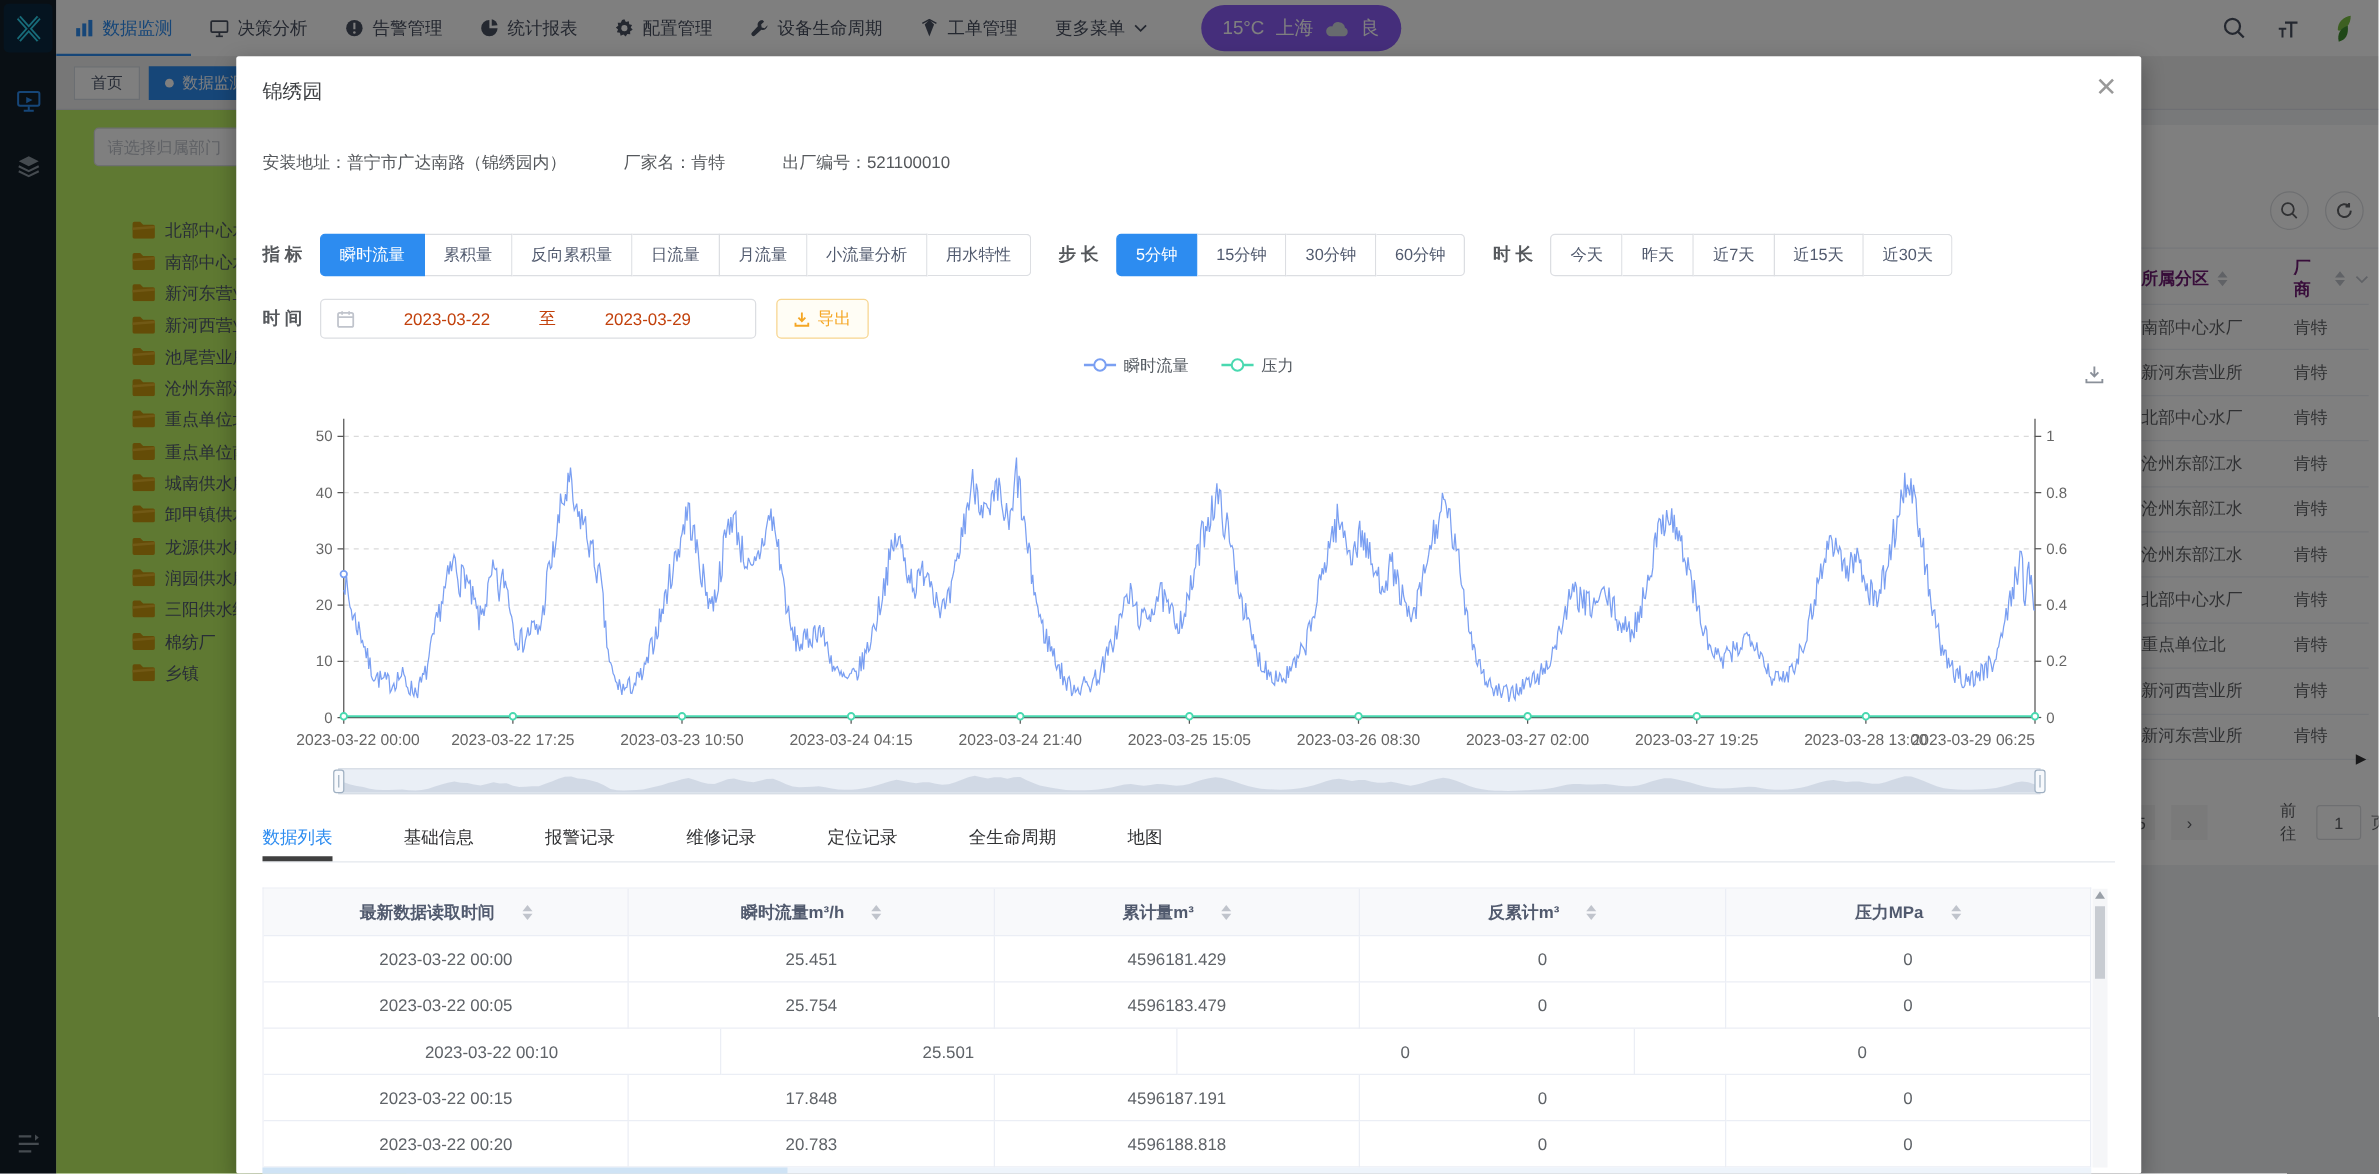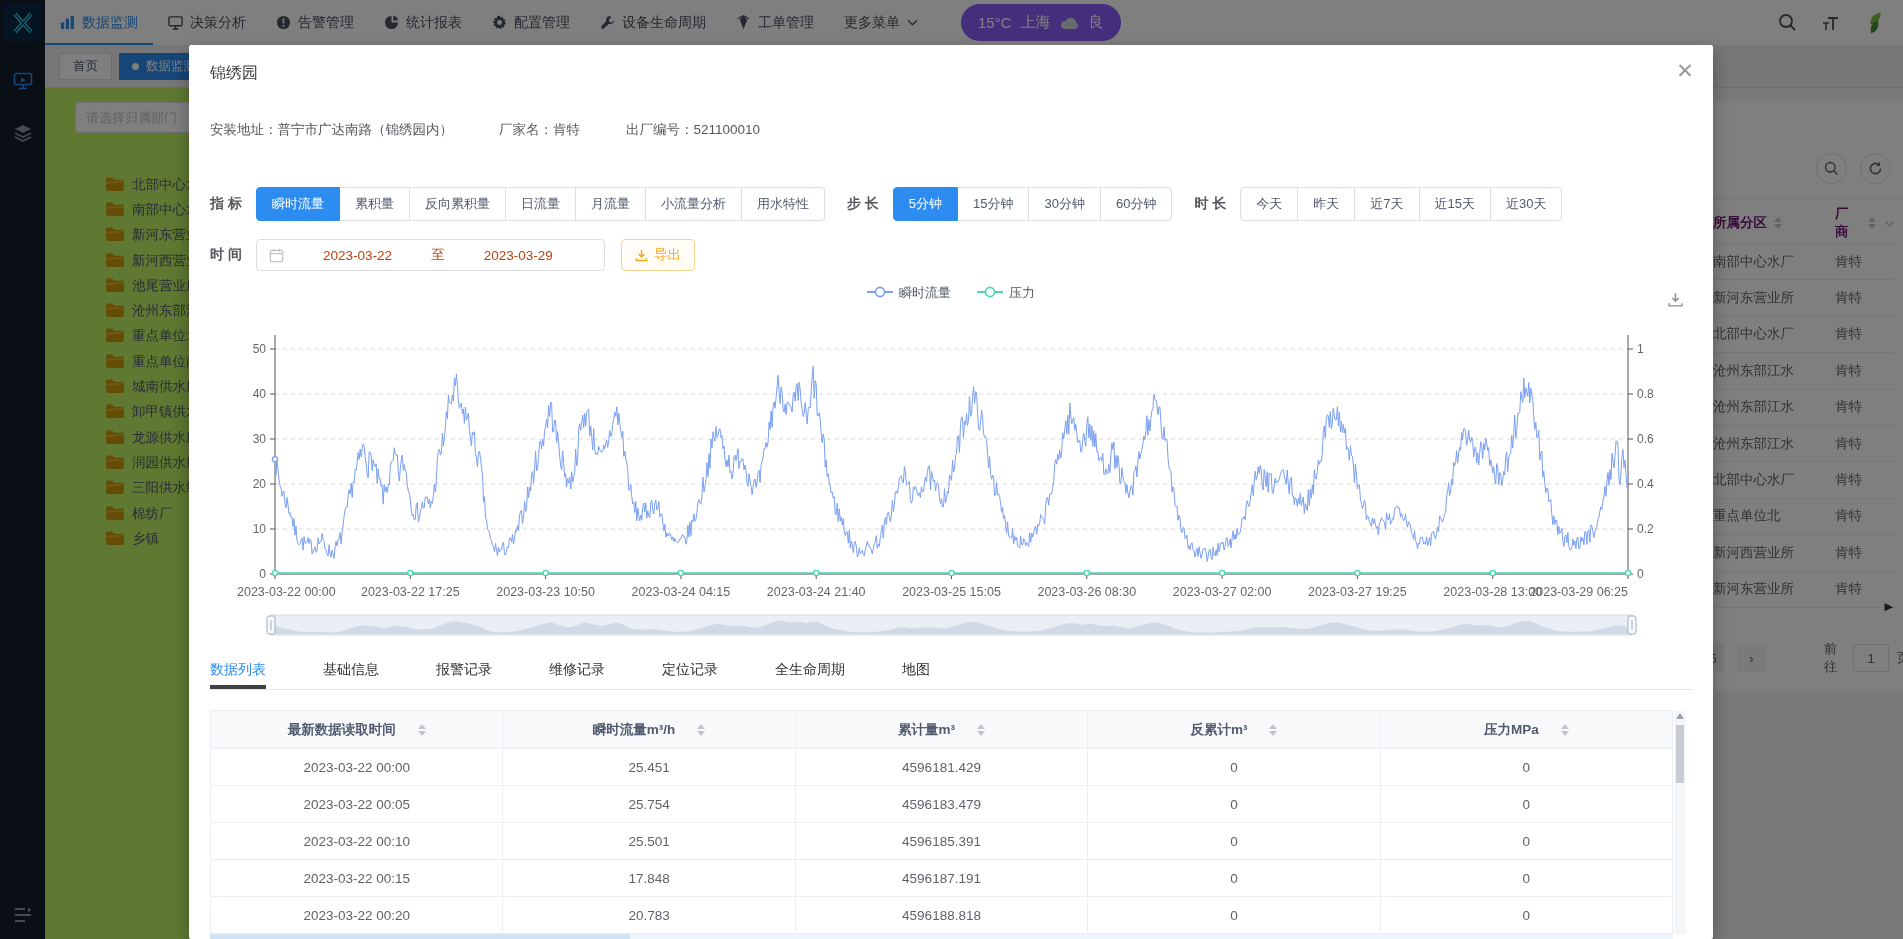--- a/index.html
+++ b/index.html
@@ -687,21 +687,20 @@
         <div class="mt-row">
           <div class="cell">2023-03-22 00:05</div>
           <div class="cell">25.754</div>
           <div class="cell">4596183.479</div>
           <div class="cell">0</div>
           <div class="cell">0</div>
         </div>
         <div class="mt-row">
           <div class="cell">2023-03-22 00:10</div>
           <div class="cell">25.501</div>
-          <div class="cell">4596185.391</div>
           <div class="cell">0</div>
           <div class="cell">0</div>
         </div>
         <div class="mt-row">
           <div class="cell">2023-03-22 00:15</div>
           <div class="cell">17.848</div>
           <div class="cell">4596187.191</div>
           <div class="cell">0</div>
           <div class="cell">0</div>
         </div>

